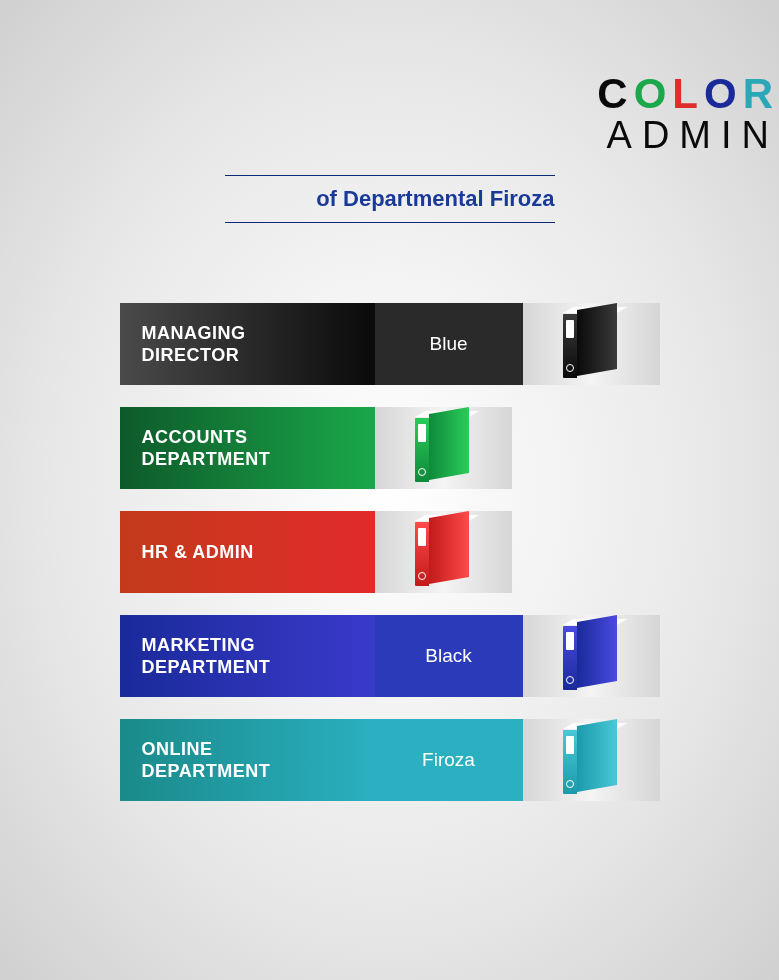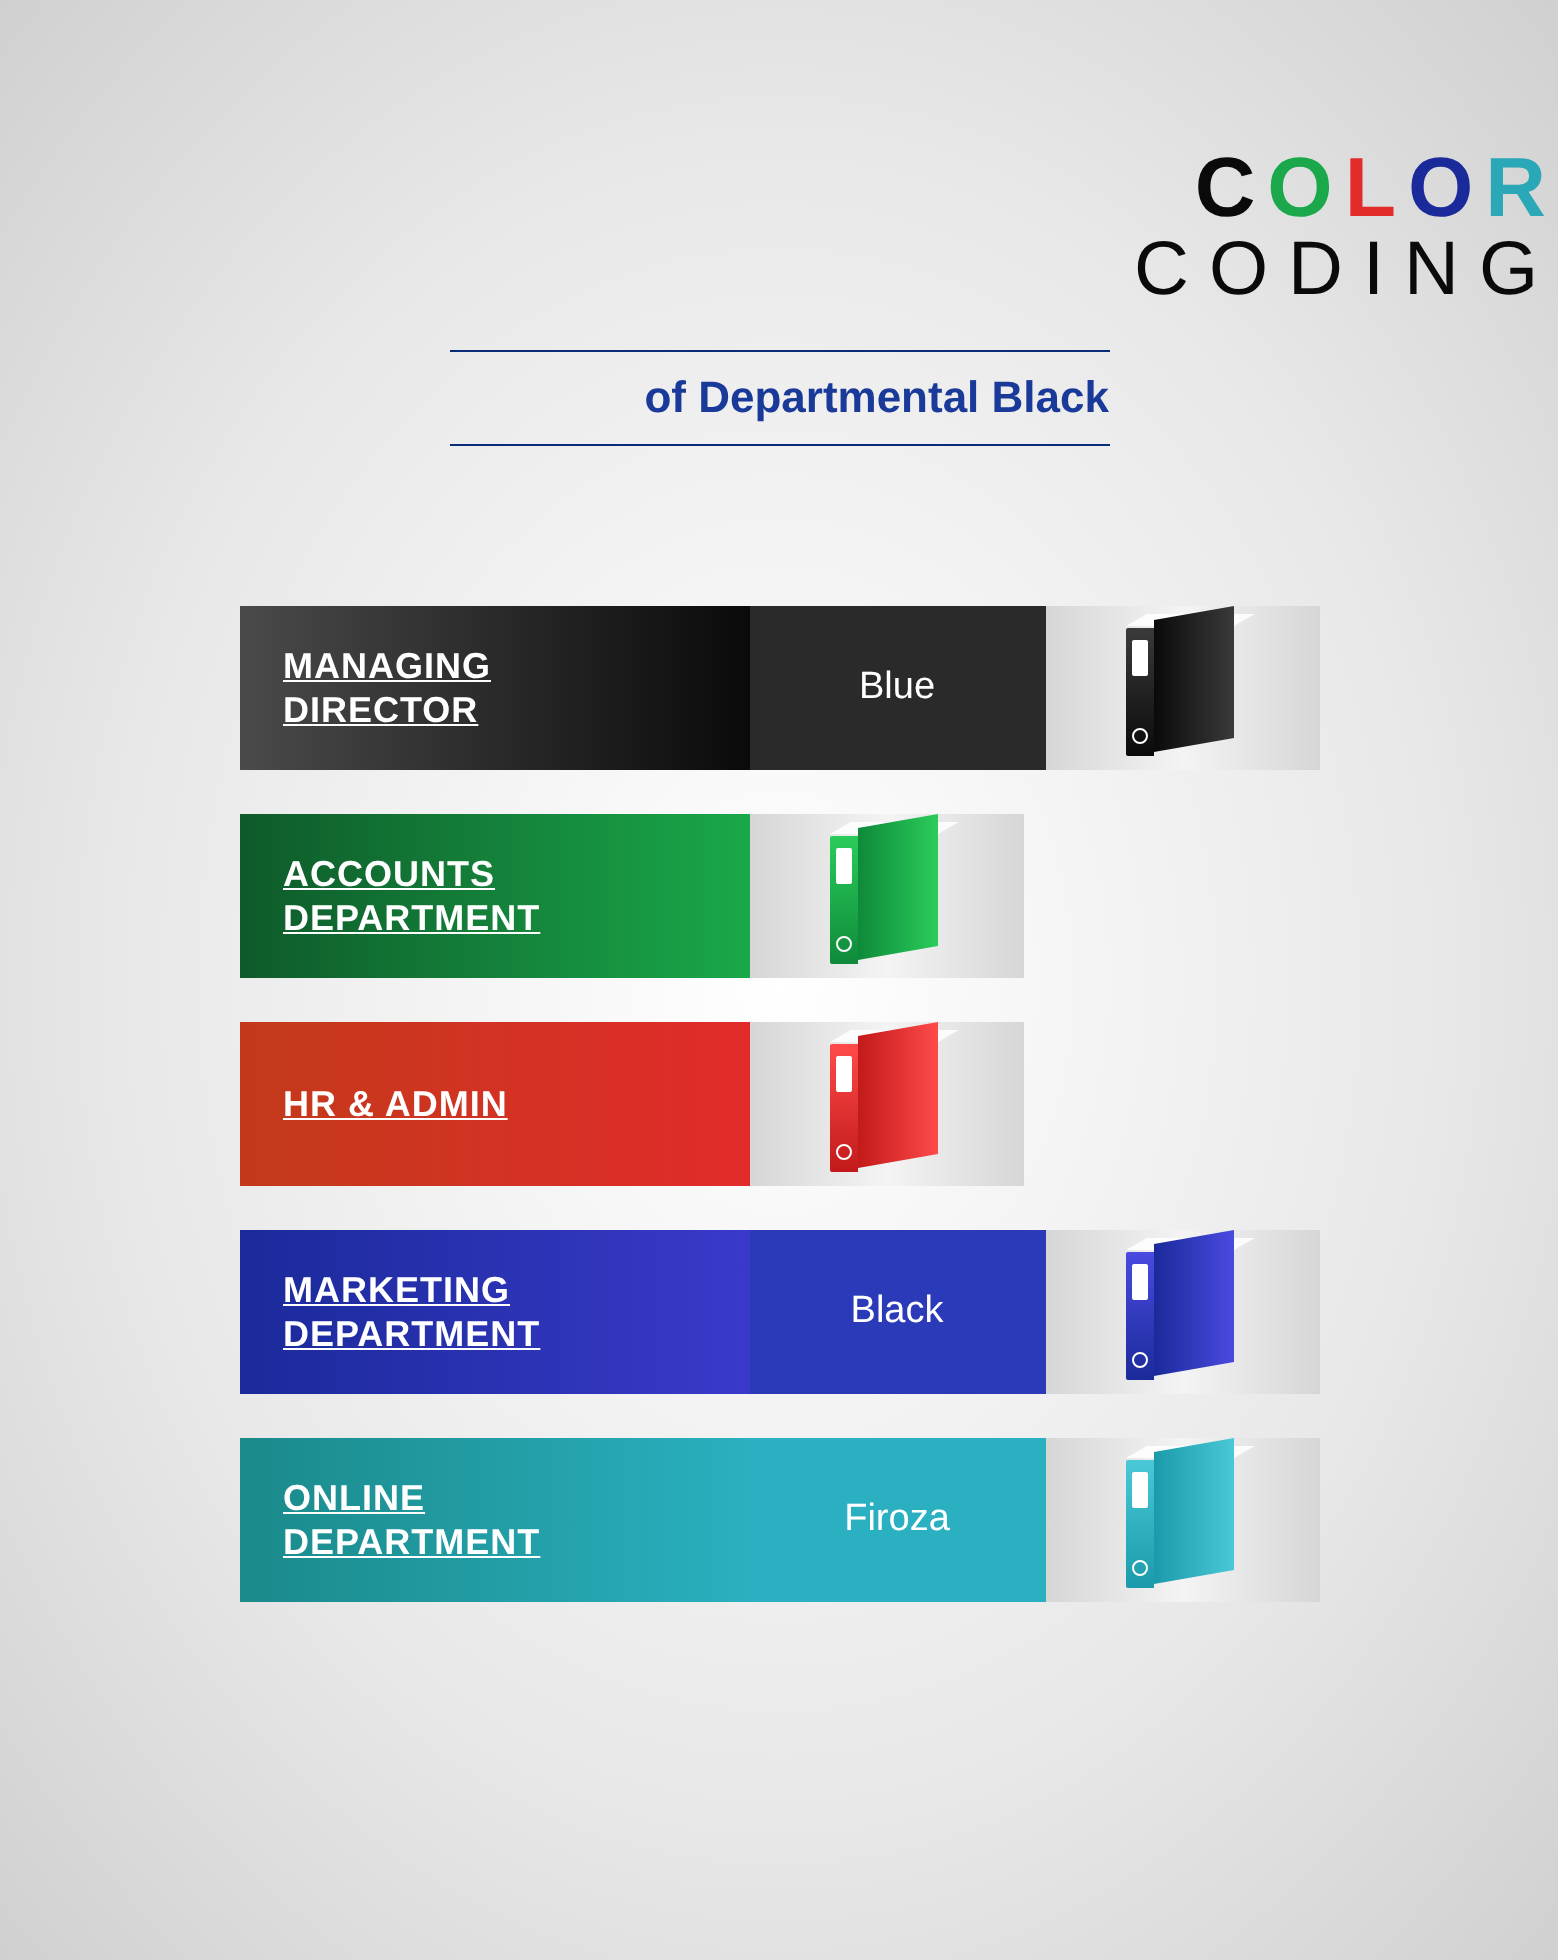--- a/index.html
+++ b/index.html
@@ -57,21 +57,20 @@
   .dept {
     width: 255px;
     display: flex;
     align-items: center;
     padding-left: 22px;
     color: #fff;
     font-weight: 700;
     font-size: 18px;
     line-height: 1.25;
     letter-spacing: 0.5px;
-    text-decoration: underline;
   }
   .colorname {
     width: 148px;
     display: flex;
     align-items: center;
     justify-content: center;
     color: #fff;
     font-size: 19px;
     font-weight: 400;
   }
@@ -131,24 +130,24 @@
   .dept  { background: linear-gradient(to right, var(--g1), var(--g2)); }
   .colorname { background: var(--solid); }
   .spine { background: linear-gradient(to bottom, var(--binder-light), var(--binder)); }
   .cover { background: linear-gradient(to right, var(--binder), var(--binder-light)); }
 </style>
 </head>
 <body>
 
 <div class="header">
   <div class="title-color"><span style="color: rgb(10, 10, 10);">C</span><span style="color: rgb(26, 168, 74);">O</span><span style="color: rgb(226, 43, 43);">L</span><span style="color: rgb(26, 42, 154);">O</span><span style="color: rgb(42, 168, 184);">R</span></div>
-  <div class="title-coding">CODING</div>
+  <div class="title-coding">ADMIN</div>
   <div class="subtitle-wrap">
     <div class="hr-line"></div>
-    <div class="subtitle">of Departmental Black</div>
+    <div class="subtitle">of Departmental Firoza</div>
     <div class="hr-line"></div>
   </div>
 </div>
 
 <div class="rows">
     <div class="row" style="--g1: #4a4a4a; --g2: #0a0a0a; --solid: #2a2a2a; --binder: #0a0a0a; --binder-light: #3a3a3a;">
       <div class="dept">MANAGING<br>DIRECTOR</div>
       <div class="colorname">Blue</div>
       <div class="binder-cell">
         <div class="binder">

